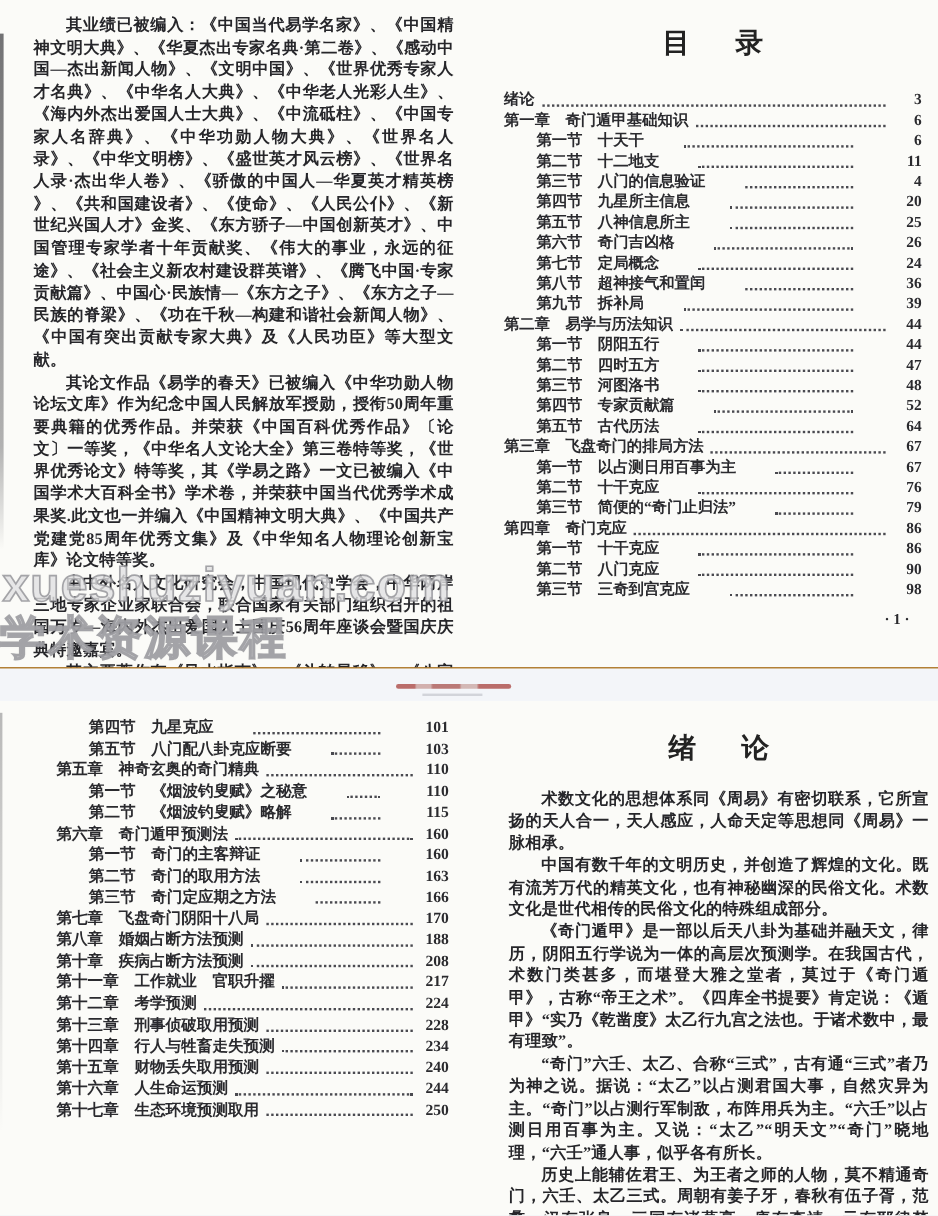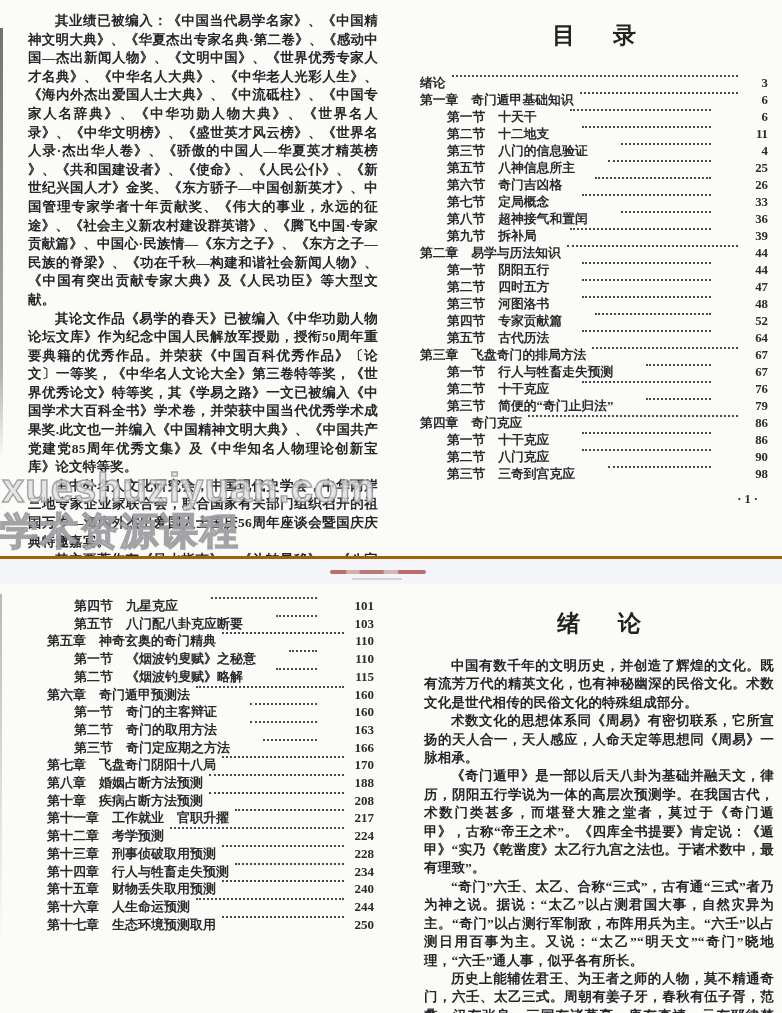--- a/index.html
+++ b/index.html
@@ -5,21 +5,21 @@
   html,body{margin:0;padding:0;}
   body{
     width:782px;height:1013px;overflow:hidden;
     font-family:"Liberation Serif","DejaVu Serif",serif;
     background:#eef1f5;
   }
   .canvas{position:relative;width:782px;height:1013px;overflow:hidden;background:#f3f5f9;}
 
   
   .scan{position:absolute;left:0;width:782px;background:#fbfbf8;overflow:hidden;}
-  .scan-top{top:0;height:556px;border-bottom:3px solid #a16207;}
+  .scan-top{top:0;height:556px;border-bottom:1px solid #a16207;}
   .scan-bottom{top:584px;height:429px;}
   .scan-top::before{
     content:"";position:absolute;left:0;top:28px;width:3px;height:430px;
     background:linear-gradient(180deg,rgba(40,40,45,.65),rgba(40,40,45,.35) 80%,rgba(40,40,45,0));
   }
   .scan-bottom::before{
     content:"";position:absolute;left:0;top:10px;width:2px;height:350px;
     background:linear-gradient(180deg,rgba(60,60,65,.35),rgba(60,60,65,0));
   }
 
@@ -30,21 +30,21 @@
     text-align:justify;text-indent:2em;letter-spacing:.2px;
   }
 
   
   .toc-page-1{position:absolute;left:420px;top:20px;width:348px;color:#2a2a2e;}
   .toc-page-2{position:absolute;left:22px;top:13px;width:352px;color:#2a2a2e;}
   .page-title{
     margin:0 0 24px 0;text-align:center;font-size:23px;font-weight:700;
     letter-spacing:16px;text-indent:16px;color:#222;
   }
-  .toc-row{display:flex;align-items:flex-start;font-size:12.8px;line-height:17px;font-weight:700;}
+  .toc-row{display:flex;align-items:flex-end;font-size:12.8px;line-height:17px;font-weight:700;}
   .toc-page-2 .toc-row{font-size:13px;line-height:17.7px;margin-left:25px;}
   .toc-row.indent{padding-left:27px;gap:27px;}
   .toc-text{white-space:nowrap;}
   .toc-dots{flex:1;margin:0 4px 3px 6px;border-bottom:2px dotted #4a4a50;min-width:12px;}
   .toc-pg{min-width:26px;text-align:right;font-variant-numeric:tabular-nums;}
   .folio{margin-top:9px;text-align:right;padding-right:10px;font-size:12.5px;font-weight:700;color:#2a2a2e;}
 
   
   .intro-page{position:absolute;left:424px;top:24px;width:350px;color:#26262a;}
   .intro-page .page-title{margin-bottom:18px;}
@@ -111,33 +111,38 @@
             <span class="toc-text">第二节　十二地支</span>
             <span class="toc-dots"></span>
             <span class="toc-pg">11</span>
           </div>
           <div class="toc-row indent">
             <span class="toc-text">第三节　八门的信息验证</span>
             <span class="toc-dots"></span>
             <span class="toc-pg">4</span>
           </div>
           <div class="toc-row indent">
+            <span class="toc-text">第四节　九星所主信息</span>
+            <span class="toc-dots"></span>
+            <span class="toc-pg">20</span>
+          </div>
+          <div class="toc-row indent">
             <span class="toc-text">第五节　八神信息所主</span>
             <span class="toc-dots"></span>
             <span class="toc-pg">25</span>
           </div>
           <div class="toc-row indent">
             <span class="toc-text">第六节　奇门吉凶格</span>
             <span class="toc-dots"></span>
             <span class="toc-pg">26</span>
           </div>
           <div class="toc-row indent">
             <span class="toc-text">第七节　定局概念</span>
             <span class="toc-dots"></span>
-            <span class="toc-pg">33</span>
+            <span class="toc-pg">24</span>
           </div>
           <div class="toc-row indent">
             <span class="toc-text">第八节　超神接气和置闰</span>
             <span class="toc-dots"></span>
             <span class="toc-pg">36</span>
           </div>
           <div class="toc-row indent">
             <span class="toc-text">第九节　拆补局</span>
             <span class="toc-dots"></span>
             <span class="toc-pg">39</span>
@@ -171,21 +176,21 @@
             <span class="toc-text">第五节　古代历法</span>
             <span class="toc-dots"></span>
             <span class="toc-pg">64</span>
           </div>
           <div class="toc-row">
             <span class="toc-text">第三章　飞盘奇门的排局方法</span>
             <span class="toc-dots"></span>
             <span class="toc-pg">67</span>
           </div>
           <div class="toc-row indent">
-            <span class="toc-text">第一节　行人与牲畜走失预测</span>
+            <span class="toc-text">第一节　以占测日用百事为主</span>
             <span class="toc-dots"></span>
             <span class="toc-pg">67</span>
           </div>
           <div class="toc-row indent">
             <span class="toc-text">第二节　十干克应</span>
             <span class="toc-dots"></span>
             <span class="toc-pg">76</span>
           </div>
           <div class="toc-row indent">
             <span class="toc-text">第三节　简便的“奇门止归法”</span>
@@ -321,22 +326,22 @@
             <span class="toc-text">第十七章　生态环境预测取用</span>
             <span class="toc-dots"></span>
             <span class="toc-pg">250</span>
           </div>
         </div>
     </div>
 
     <div class="page intro-page">
       <h1 class="page-title">绪 论</h1>
       <div id="intro-paras">
+          <p class="para">术数文化的思想体系同《周易》有密切联系，它所宣扬的天人合一，天人感应，人命天定等思想同《周易》一脉相承。</p>
           <p class="para">中国有数千年的文明历史，并创造了辉煌的文化。既有流芳万代的精英文化，也有神秘幽深的民俗文化。术数文化是世代相传的民俗文化的特殊组成部分。</p>
-          <p class="para">术数文化的思想体系同《周易》有密切联系，它所宣扬的天人合一，天人感应，人命天定等思想同《周易》一脉相承。</p>
           <p class="para">《奇门遁甲》是一部以后天八卦为基础并融天文，律历，阴阳五行学说为一体的高层次预测学。在我国古代，术数门类甚多，而堪登大雅之堂者，莫过于《奇门遁甲》，古称“帝王之术”。《四库全书提要》肯定说：《遁甲》“实乃《乾凿度》太乙行九宫之法也。于诸术数中，最有理致”。</p>
           <p class="para">“奇门”六壬、太乙、合称“三式”，古有通“三式”者乃为神之说。据说：“太乙”以占测君国大事，自然灾异为主。“奇门”以占测行军制敌，布阵用兵为主。“六壬”以占测日用百事为主。又说：“太乙”“明天文”“奇门”晓地理，“六壬”通人事，似乎各有所长。</p>
           <p class="para">历史上能辅佐君王、为王者之师的人物，莫不精通奇门，六壬、太乙三式。周朝有姜子牙，春秋有伍子胥，范蠡，汉有张良，三国有诸葛亮，唐有李靖，元有耶律楚材，明有刘伯温等，莫不辅助君王开基立业，名垂千古。</p>
         </div>
     </div>
   </section>
 
 </div>
 
 </body></html>

